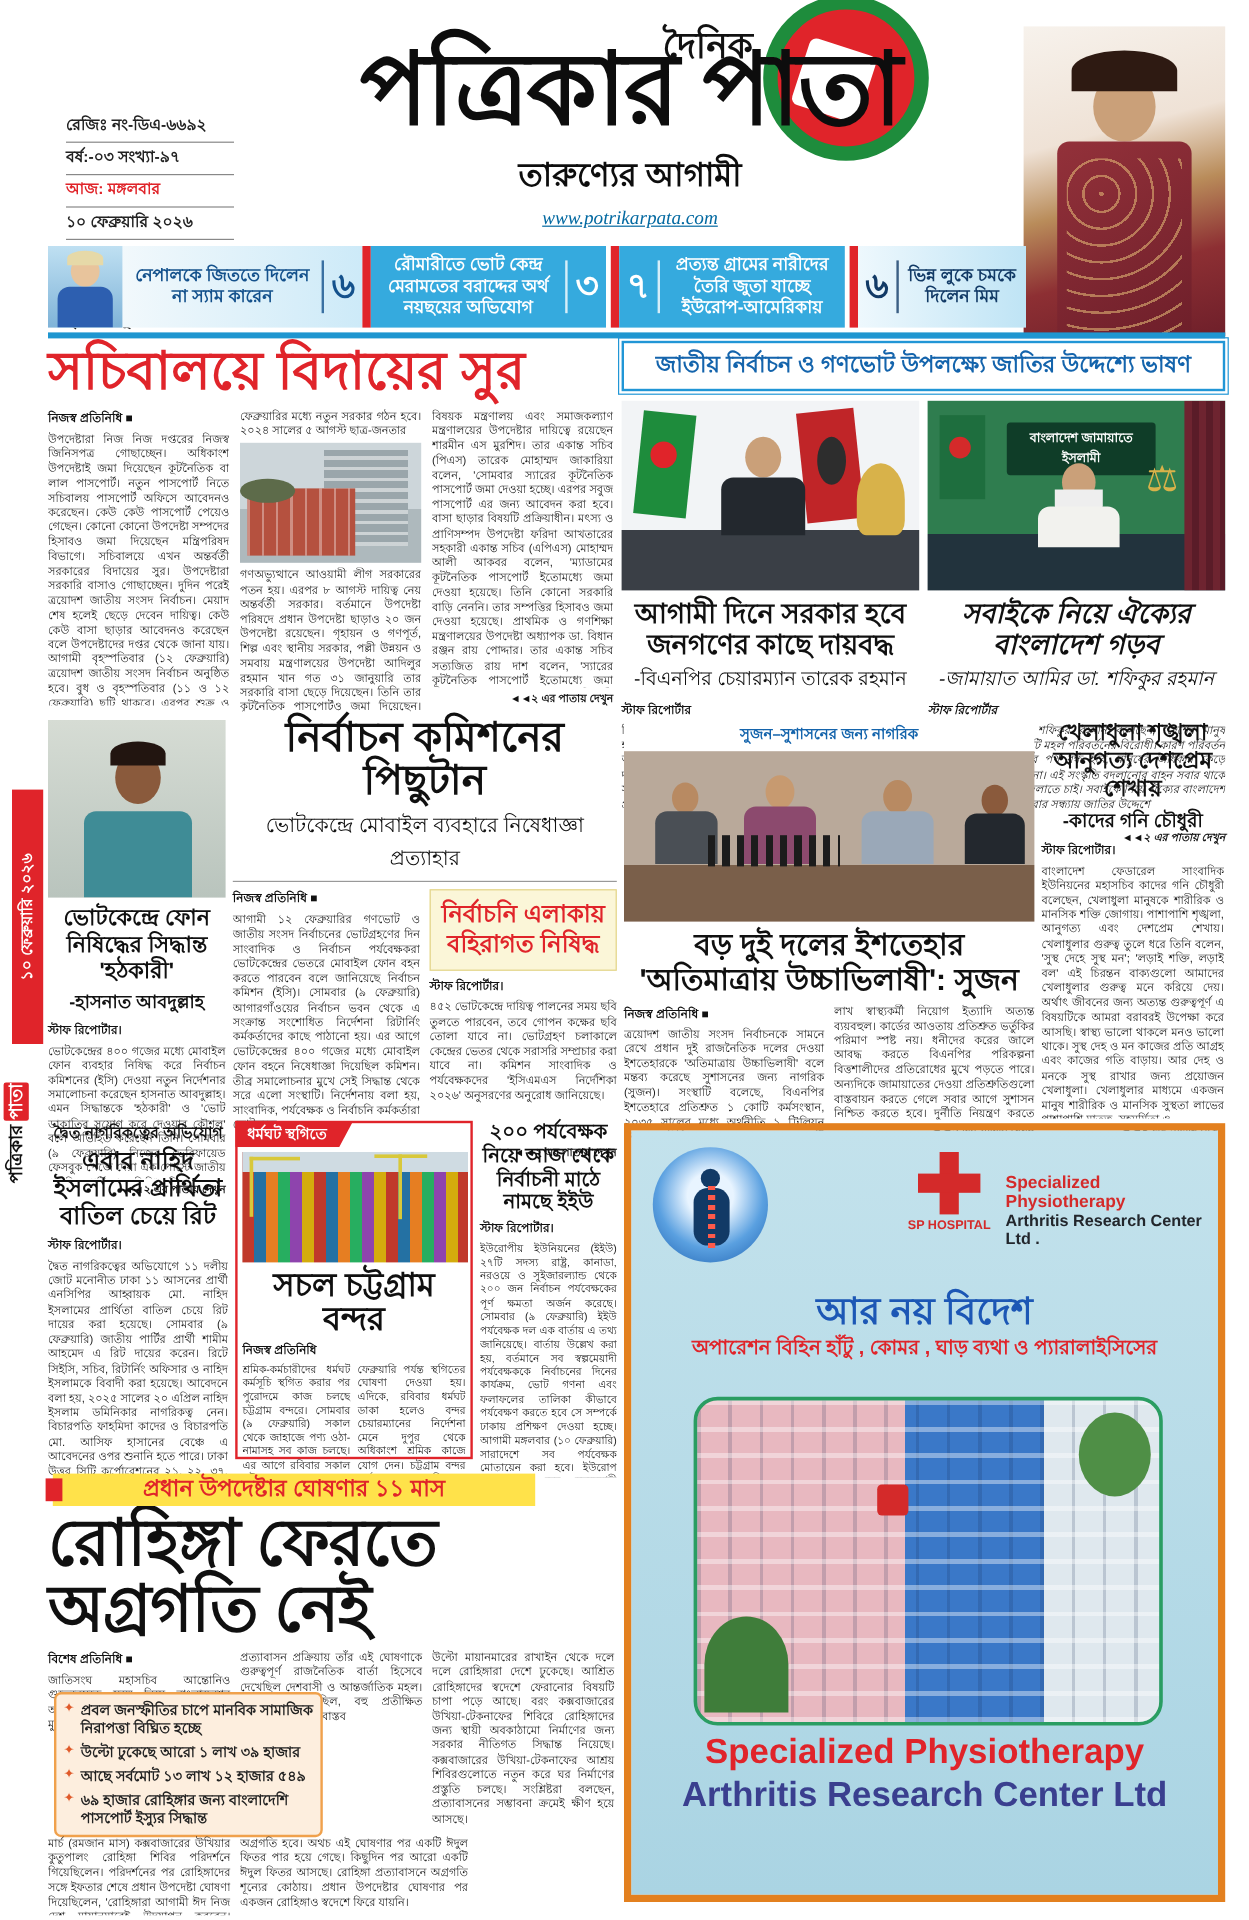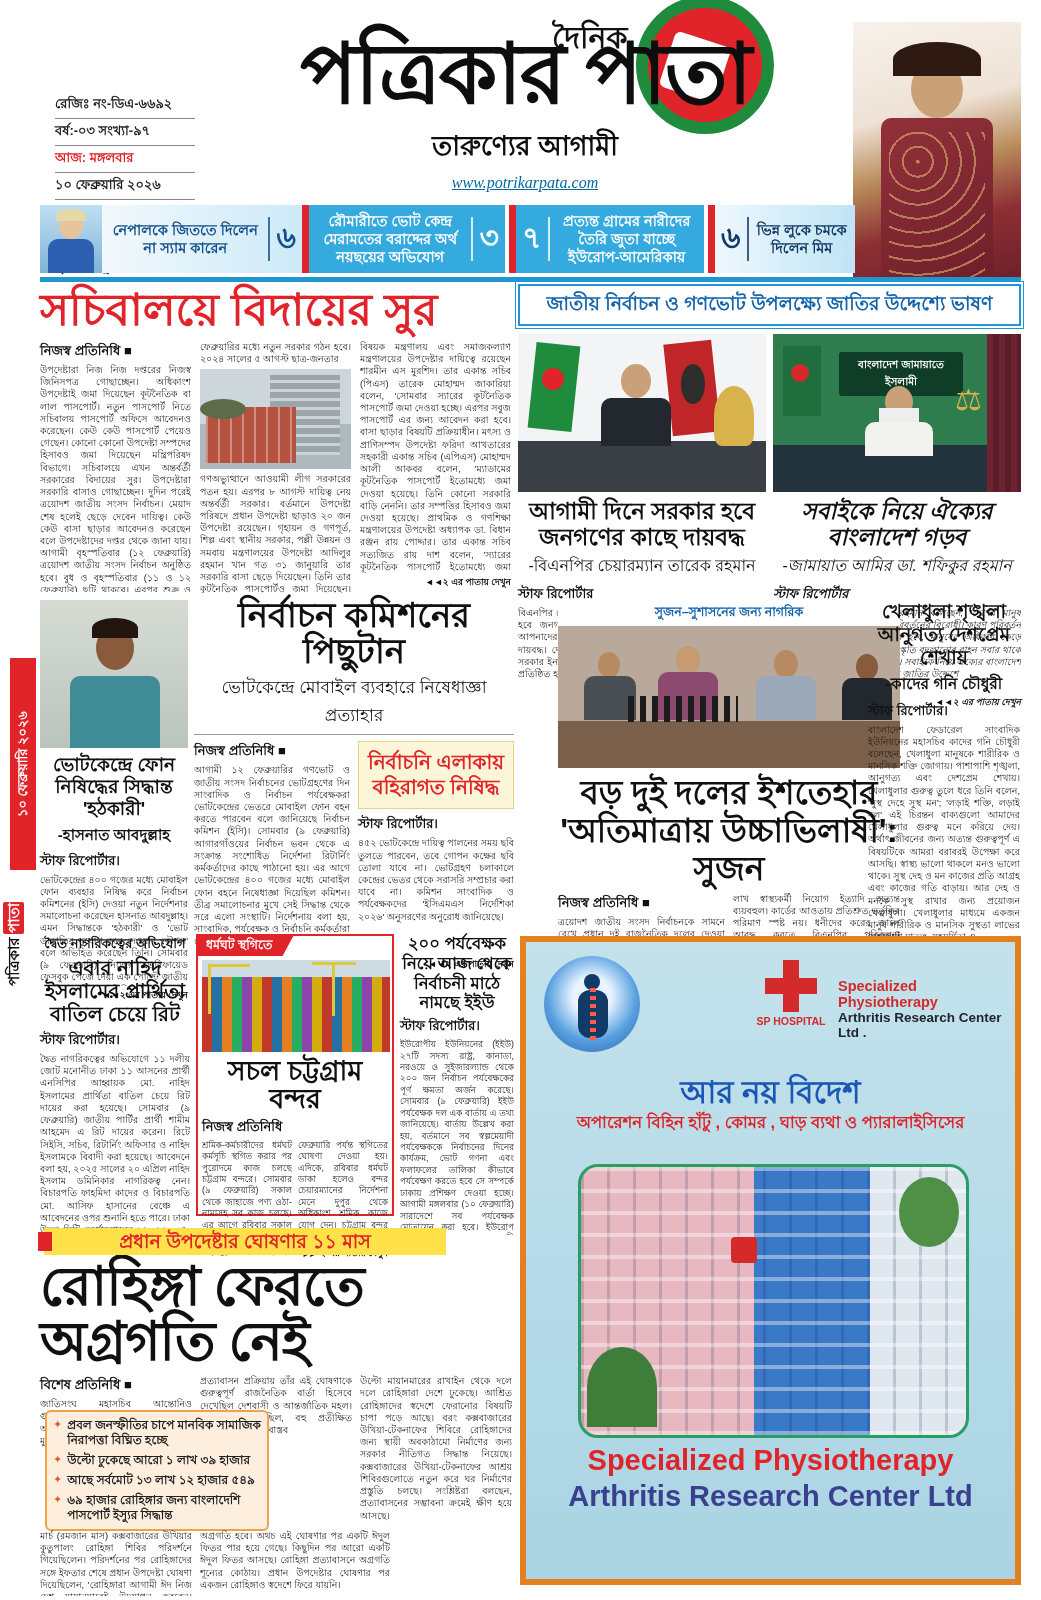--- a/index.html
+++ b/index.html
@@ -2,21 +2,21 @@
 <html><head>
 <meta charset="utf-8">
 <style>
   html,body{margin:0;padding:0;background:#fff;}
   .page{position:relative;width:1041px;height:1600px;background:#fff;overflow:hidden;
         font-family:"Liberation Sans","DejaVu Sans",sans-serif;color:#111;}
   .abs{position:absolute;}
   .bn{font-family:"Liberation Sans","DejaVu Sans",sans-serif;}
   .body-text{font-size:9.4px;line-height:1.3;text-align:justify;color:#1c1c1c;}
   .body-sm{font-size:8.8px;line-height:1.3;text-align:justify;color:#1c1c1c;}
-  .byline{font-size:13px;font-weight:bold;color:#111;margin-bottom:2px;}
+  .byline{font-size:10px;font-weight:bold;color:#111;margin-bottom:2px;}
   .more{font-size:9px;font-weight:bold;text-align:right;color:#111;margin-top:2px;cursor:pointer;}
   .hl-red{color:#e0242a;font-weight:bold;}
   .center{text-align:center;}
   
   .infobox{font-size:13px;font-weight:bold;color:#222;}
   .infobox .row{border-bottom:1px solid #888;padding:2px 0 3px 0;}
   .title-circle{position:absolute;right:-24px;top:-22px;width:138px;height:138px;border-radius:50%;
       background:#e0242a;border:12px solid #1e8c3c;box-sizing:border-box;z-index:0;}
   .title-circle:after{content:"";position:absolute;left:18px;top:30px;width:58px;height:58px;background:#fff;
       transform:rotate(18deg);border-radius:6px;}
@@ -218,35 +218,35 @@
         <div class="yellow-box">
           <span>নির্বাচনি এলাকায় বহিরাগত নিষিদ্ধ</span>
         </div>
         <div class="byline" style="margin-top:5px;">স্টাফ রিপোর্টার।</div>
         <div class="body-text" style="height:118px;overflow:hidden;">৪৫২ ভোটকেন্দ্রে দায়িত্ব পালনের সময় ছবি তুলতে পারবেন, তবে গোপন কক্ষের ছবি তোলা যাবে না। ভোটগ্রহণ চলাকালে কেন্দ্রের ভেতর থেকে সরাসরি সম্প্রচার করা যাবে না। কমিশন সাংবাদিক ও পর্যবেক্ষকদের 'ইসিএমএস নির্দেশিকা ২০২৬' অনুসরণের অনুরোধ জানিয়েছে।</div>
         <div class="more">◄◄২ এর পাতায় দেখুন</div>
       </div>
     </div>
   </div>
 
-  <div class="abs" style="left:520px;top:600px;width:342px;margin-left:38px;">
+  <div class="abs" style="left:520px;top:600px;width:342px;">
     <div class="photo" style="width:342px;height:168px;background:linear-gradient(180deg,#fff 0 26px,#b9a99a 26px 72%,#7a5f4a 72% 100%);">
       <div class="caption-band">সুজন–সুশাসনের জন্য নাগরিক</div>
       <div class="head" style="left:40px;top:52px;width:22px;height:26px;background:#b88a62;"></div>
       <div class="torso" style="left:26px;top:76px;width:52px;height:44px;background:#4a4f55;"></div>
       <div class="head" style="left:118px;top:46px;width:24px;height:28px;background:#c79a70;"></div>
       <div class="torso" style="left:100px;top:72px;width:60px;height:48px;background:#8c4a6e;"></div>
       <div class="head" style="left:216px;top:50px;width:24px;height:28px;background:#b88a62;"></div>
       <div class="torso" style="left:198px;top:76px;width:60px;height:44px;background:#9aa8b8;"></div>
       <div class="head" style="left:298px;top:54px;width:22px;height:26px;background:#8a5a3c;"></div>
       <div class="torso" style="left:284px;top:78px;width:50px;height:42px;background:#23282e;"></div>
       <div class="abs" style="left:70px;top:96px;width:110px;height:26px;background:
            repeating-linear-gradient(90deg,#1c1c1c 0 6px,transparent 6px 12px);"></div>
     </div>
-    <div class="sec-hl center" style="font-size:33px;line-height:1.15;margin-top:6px;cursor:pointer;">বড় দুই দলের ইশতেহার 'অতিমাত্রায় উচ্চাভিলাষী': সুজন</div>
+    <div class="sec-hl center" style="font-size:25px;line-height:1.15;margin-top:6px;cursor:pointer;">বড় দুই দলের ইশতেহার 'অতিমাত্রায় উচ্চাভিলাষী': সুজন</div>
     <div style="display:flex;gap:8px;margin-top:5px;">
       <div style="width:167px;">
         <div class="byline">নিজস্ব প্রতিনিধি ■</div>
         <div class="body-text" style="height:92px;overflow:hidden;">ত্রয়োদশ জাতীয় সংসদ নির্বাচনকে সামনে রেখে প্রধান দুই রাজনৈতিক দলের দেওয়া ইশতেহারকে 'অতিমাত্রায় উচ্চাভিলাষী' বলে মন্তব্য করেছে সুশাসনের জন্য নাগরিক (সুজন)। সংস্থাটি বলেছে, বিএনপির ইশতেহারে প্রতিশ্রুত ১ কোটি কর্মসংস্থান, ২০৩৫ সালের মধ্যে অর্থনীতি ১ ট্রিলিয়ন ডলারে উন্নীতকরণ, ক্রমান্বয়ে ১ কোটি পরিবারকে ফ্যামিলি কার্ডের আওতায় আনা, ১</div>
       </div>
       <div style="width:167px;">
         <div class="body-text" style="height:96px;overflow:hidden;">লাখ স্বাস্থ্যকর্মী নিয়োগ ইত্যাদি অত্যন্ত ব্যয়বহুল। কার্ডের আওতায় প্রতিশ্রুত ভর্তুকির পরিমাণ স্পষ্ট নয়। ধনীদের করের জালে আবদ্ধ করতে বিএনপির পরিকল্পনা বিত্তশালীদের প্রতিরোধের মুখে পড়তে পারে। অন্যদিকে জামায়াতের দেওয়া প্রতিশ্রুতিগুলো বাস্তবায়ন করতে গেলে সবার আগে সুশাসন নিশ্চিত করতে হবে। দুর্নীতি নিয়ন্ত্রণ করতে হবে। করের আওতা ব্যাপকভাবে</div>
         <div class="more">◄◄২ এর পাতায় দেখুন</div>
       </div>
     </div>

